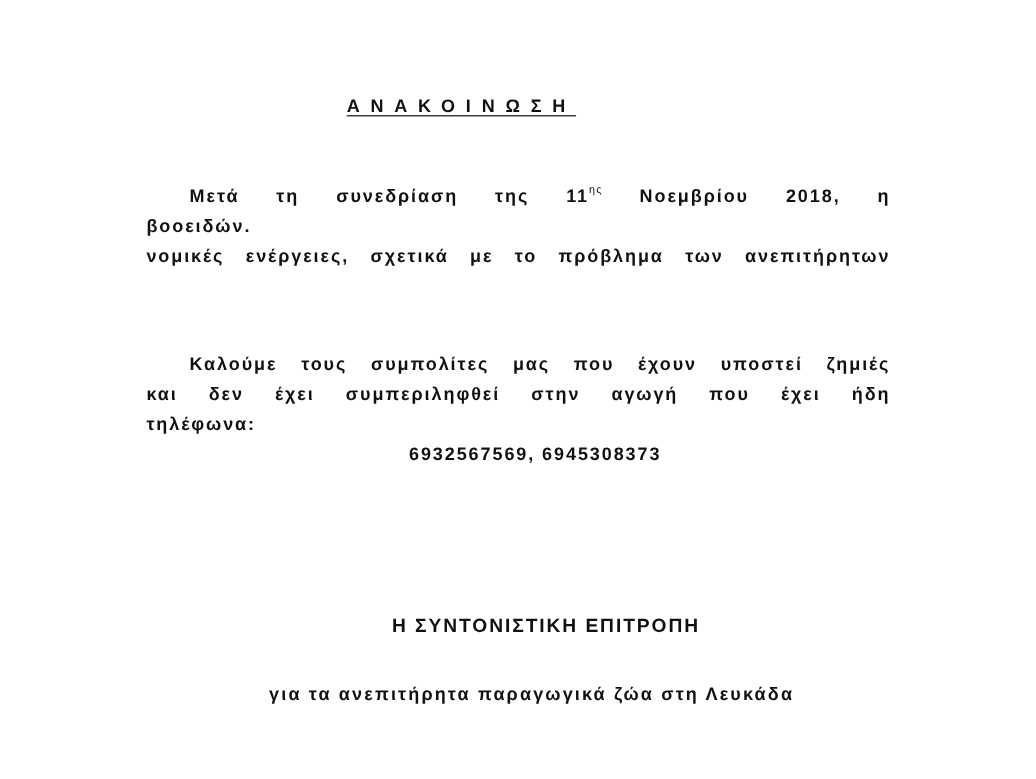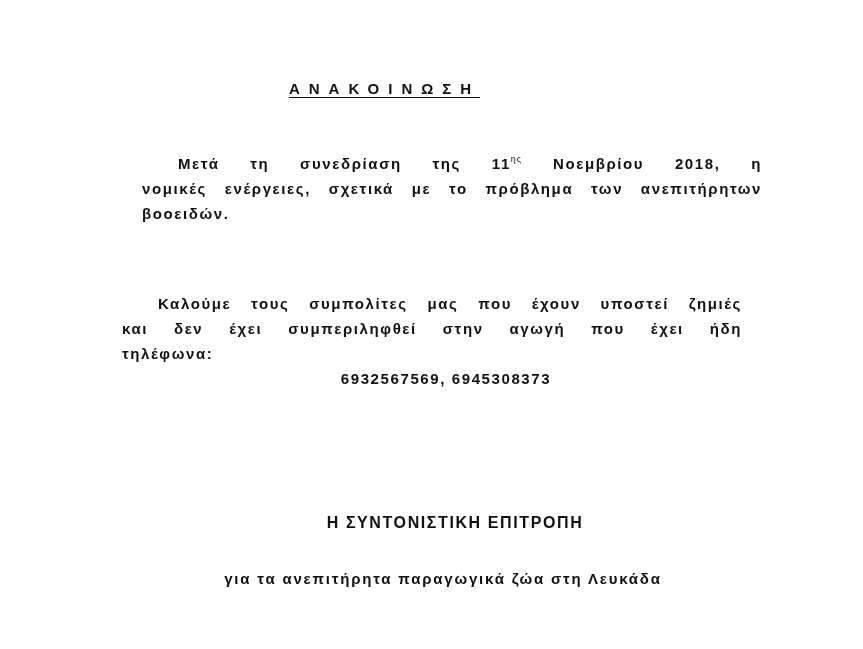--- a/index.html
+++ b/index.html
@@ -5,39 +5,39 @@
   html, body { margin: 0; padding: 0; background: #ffffff; }
   body { width: 863px; height: 649px; position: relative; overflow: hidden;
          font-family: "Liberation Sans", sans-serif; color: #111111; font-weight: bold; }
   .title { position: absolute; top: 80px; left: 0; width: 769px; text-align: center;
            font-size: 15px; letter-spacing: 9px; text-decoration: underline; text-underline-offset: 3px; }
   .para { position: absolute; left: 122px; width: 620px; font-size: 15px; line-height: 25px;
           letter-spacing: 1.6px; text-align: justify; word-spacing: 4px; }
   .para .line { display: block; text-align: justify; text-align-last: justify; white-space: nowrap; }
   .para .line.last { text-align-last: left; }
   .para .indent { padding-left: 36px; }
-  .p1 { top: 151px; margin-left: 20px; }
+  .p1 { top: 151px; }
   .p2 { top: 291px; }
   sup { font-size: 9px; font-weight: normal; letter-spacing: 1px; vertical-align: 7px; line-height: 0; }
   .phones { position: absolute; top: 370px; left: 0; width: 820px; text-align: center;
             font-size: 15px; letter-spacing: 1.6px; padding-left: 36px; }
   .sig1 { position: absolute; top: 514px; left: 0; width: 830px; text-align: center;
           font-size: 16px; letter-spacing: 1.6px; padding-left: 40px; }
   .sig2 { position: absolute; top: 570px; left: 0; width: 830px; text-align: center;
           font-size: 15px; letter-spacing: 1.8px; margin-left: 28px; }
 </style>
 </head>
 <body>
 
 <div class="title">ΑΝΑΚΟΙΝΩΣΗ</div>
 
 <div class="para p1">
   <span class="line indent"><span>Μετά τη συνεδρίαση της 11</span><sup>ης</sup><span> Νοεμβρίου 2018, η</span></span>
+  <span class="line last">βοοειδών.</span>
   <span class="line">νομικές ενέργειες, σχετικά με το πρόβλημα των ανεπιτήρητων</span>
-  <span class="line last">βοοειδών.</span>
 </div>
 
 <div class="para p2">
   <span class="line indent">Καλούμε τους συμπολίτες μας που έχουν υποστεί ζημιές</span>
   <span class="line">και δεν έχει συμπεριληφθεί στην αγωγή που έχει ήδη</span>
   <span class="line last">τηλέφωνα:</span>
 </div>
 
 <div class="phones">6932567569, 6945308373</div>
 

